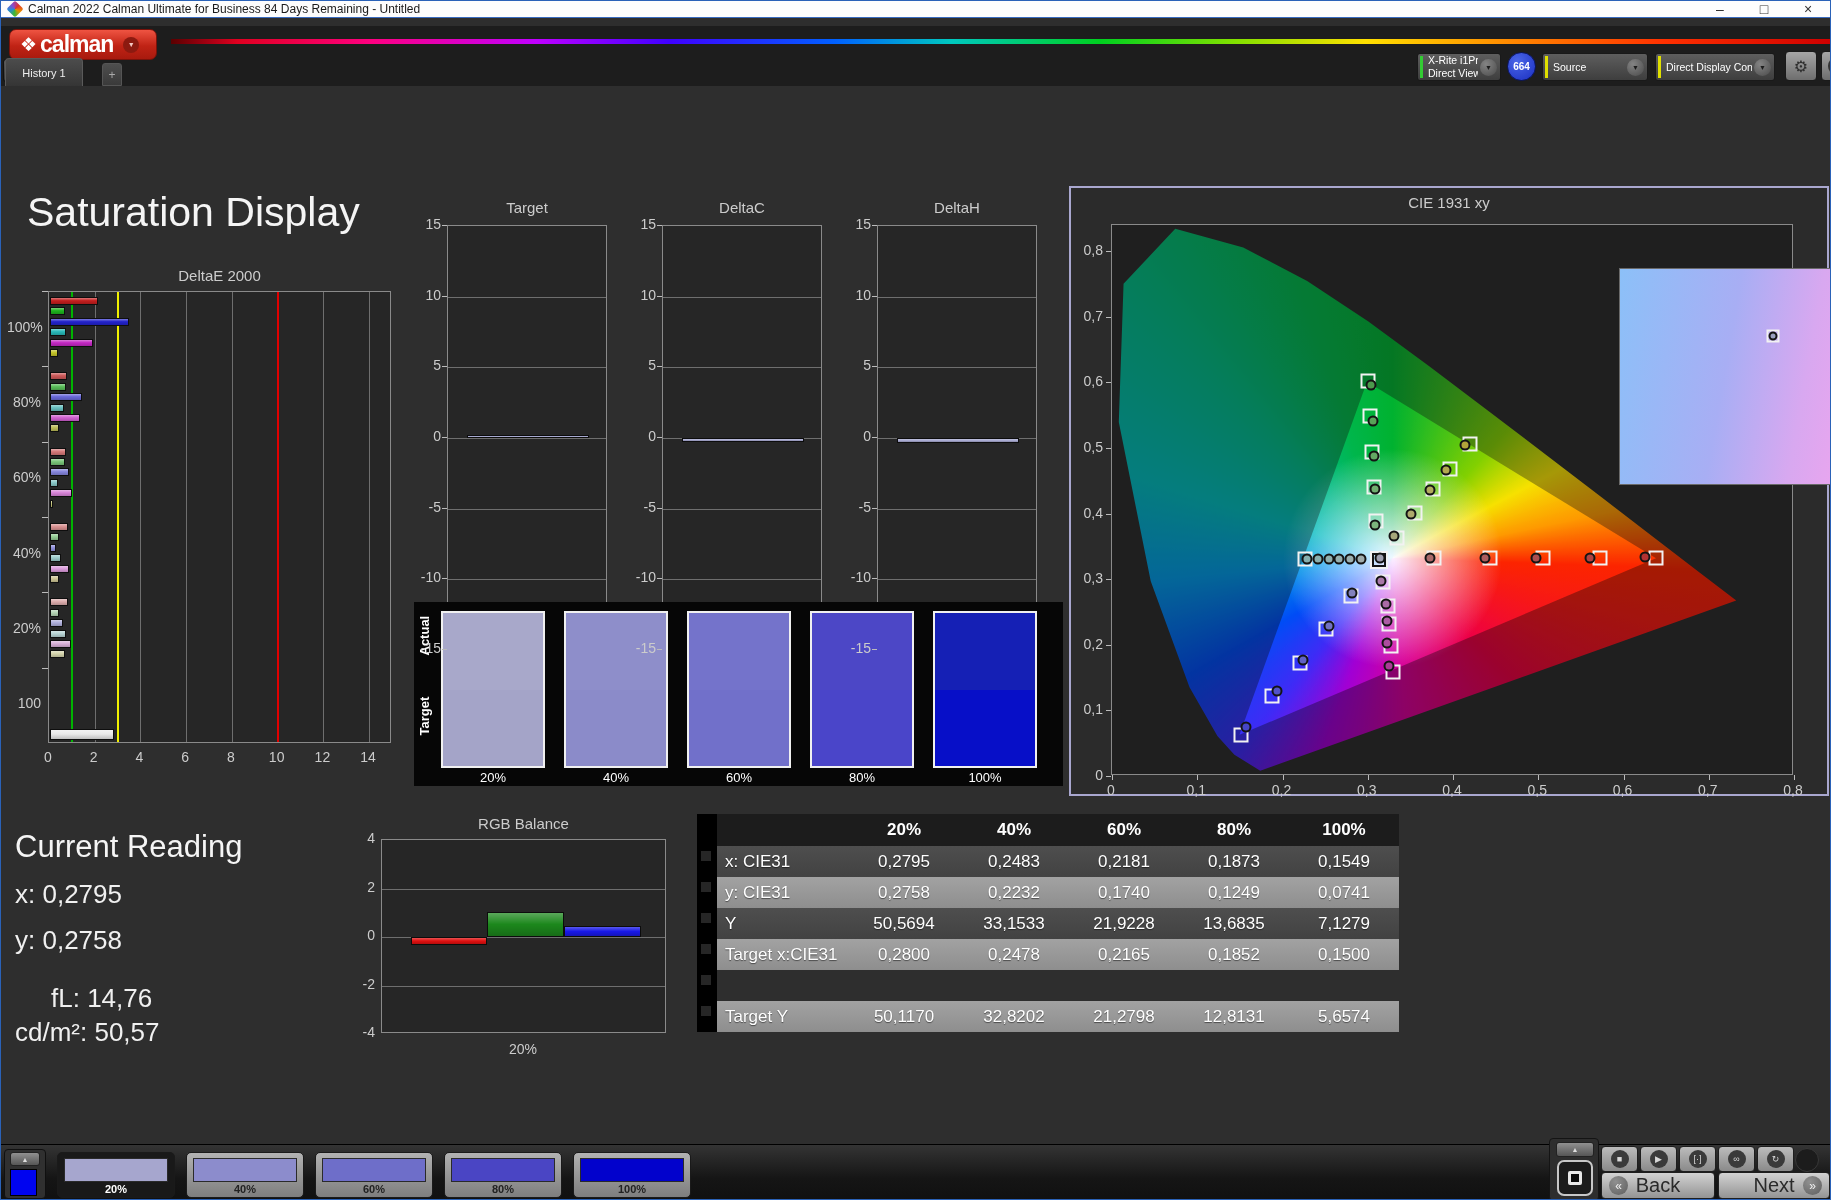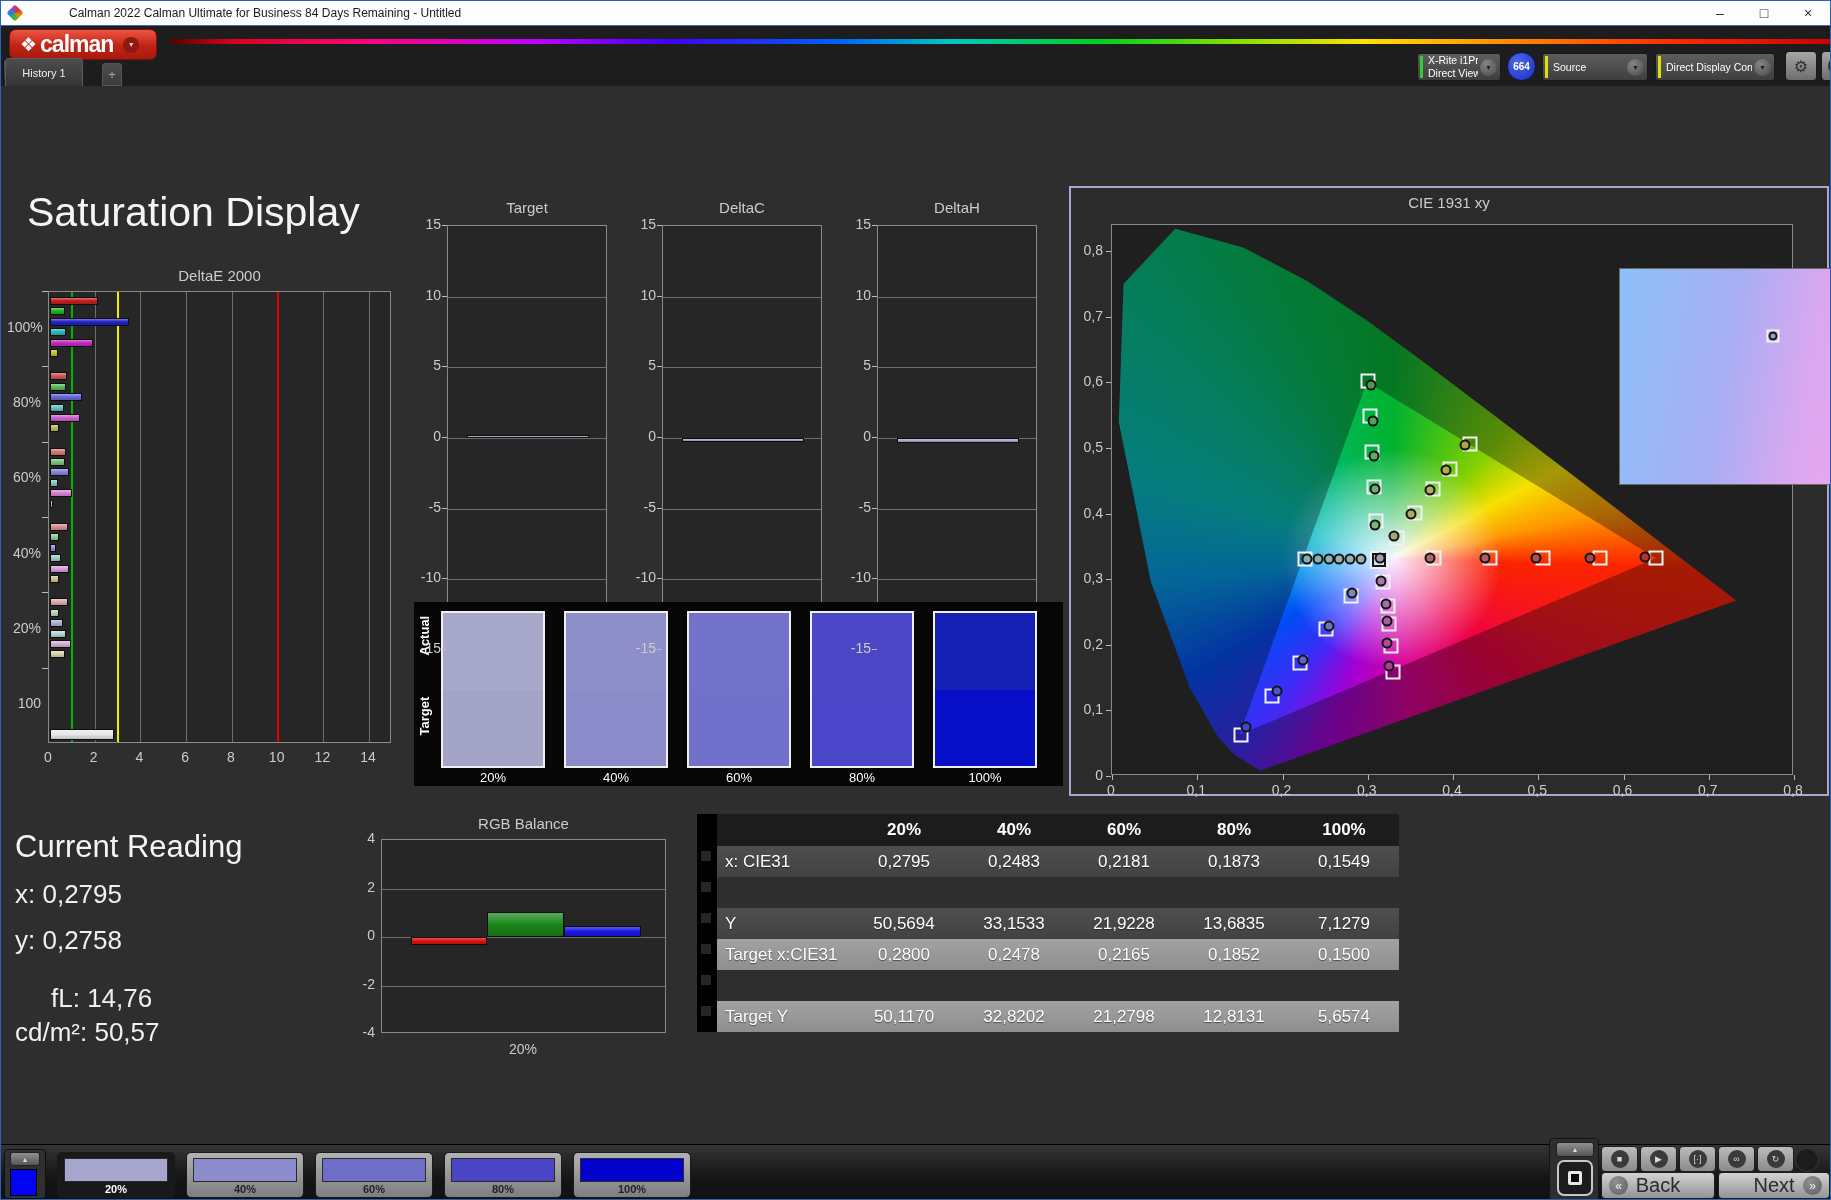--- a/index.html
+++ b/index.html
@@ -4,22 +4,22 @@
 <style>
   * { box-sizing: border-box; }
   html,body { margin:0; padding:0; }
   body {
     width:1831px; height:1200px; position:relative; overflow:hidden;
     background:#2e2e2e; font-family:"Liberation Sans", sans-serif;
     border:1px solid #2a62b8;
   }
 
   
-  .titlebar { position:absolute; top:0; left:0; right:0; height:25px; background:#fdfdfd;
-              border-bottom:1px solid #3a6cc0; display:flex; align-items:center;gap:41px; }
+  .titlebar { position:absolute; top:0; left:0; right:0; height:17px; background:#fdfdfd;
+              border-bottom:1px solid #3a6cc0; display:flex; align-items:center; }
   .title-icon { width:12px; height:12px; margin:0 7px 0 8px; transform:rotate(45deg); border-radius:2px;
                 background:conic-gradient(#e03030,#e89000,#38b838,#2888d8,#9048c8,#e03030); }
   .title-text { font-size:12px; color:#1a1a1a; }
   .win-controls { margin-left:auto; display:flex; align-items:center; height:100%; }
   .win-btn { width:44px; height:100%; display:flex; align-items:center; justify-content:center;
              font-size:14px; color:#333; }
 
   
   .appheader { position:absolute; top:25px; left:0; right:0; height:60px; background:#1d1d1d; }
   .rainbow { position:absolute; top:13px; left:170px; right:0; height:5px;
@@ -454,20 +454,28 @@
     </div>
     <div class="dt-row" style="top: 32px; background: linear-gradient(rgb(78, 78, 78), rgb(66, 66, 66)); text-shadow: rgba(0, 0, 0, 0.5) 0px 1px 1px;">
       <div class="dt-label">x: CIE31</div>
       <div class="dt-cell">0,2795</div>
       <div class="dt-cell">0,2483</div>
       <div class="dt-cell">0,2181</div>
       <div class="dt-cell">0,1873</div>
       <div class="dt-cell">0,1549</div>
     </div>
     <div class="dt-gutcell" style="top: 37px;"></div>
+    <div class="dt-row" style="top: 63px; background: linear-gradient(rgb(162, 162, 162), rgb(142, 142, 142)); text-shadow: rgba(0, 0, 0, 0.5) 0px 1px 1px;">
+      <div class="dt-label">y: CIE31</div>
+      <div class="dt-cell">0,2758</div>
+      <div class="dt-cell">0,2232</div>
+      <div class="dt-cell">0,1740</div>
+      <div class="dt-cell">0,1249</div>
+      <div class="dt-cell">0,0741</div>
+    </div>
     <div class="dt-gutcell" style="top: 68px;"></div>
     <div class="dt-row" style="top: 94px; background: linear-gradient(rgb(78, 78, 78), rgb(66, 66, 66)); text-shadow: rgba(0, 0, 0, 0.5) 0px 1px 1px;">
       <div class="dt-label">Y</div>
       <div class="dt-cell">50,5694</div>
       <div class="dt-cell">33,1533</div>
       <div class="dt-cell">21,9228</div>
       <div class="dt-cell">13,6835</div>
       <div class="dt-cell">7,1279</div>
     </div>
     <div class="dt-gutcell" style="top: 99px;"></div>

